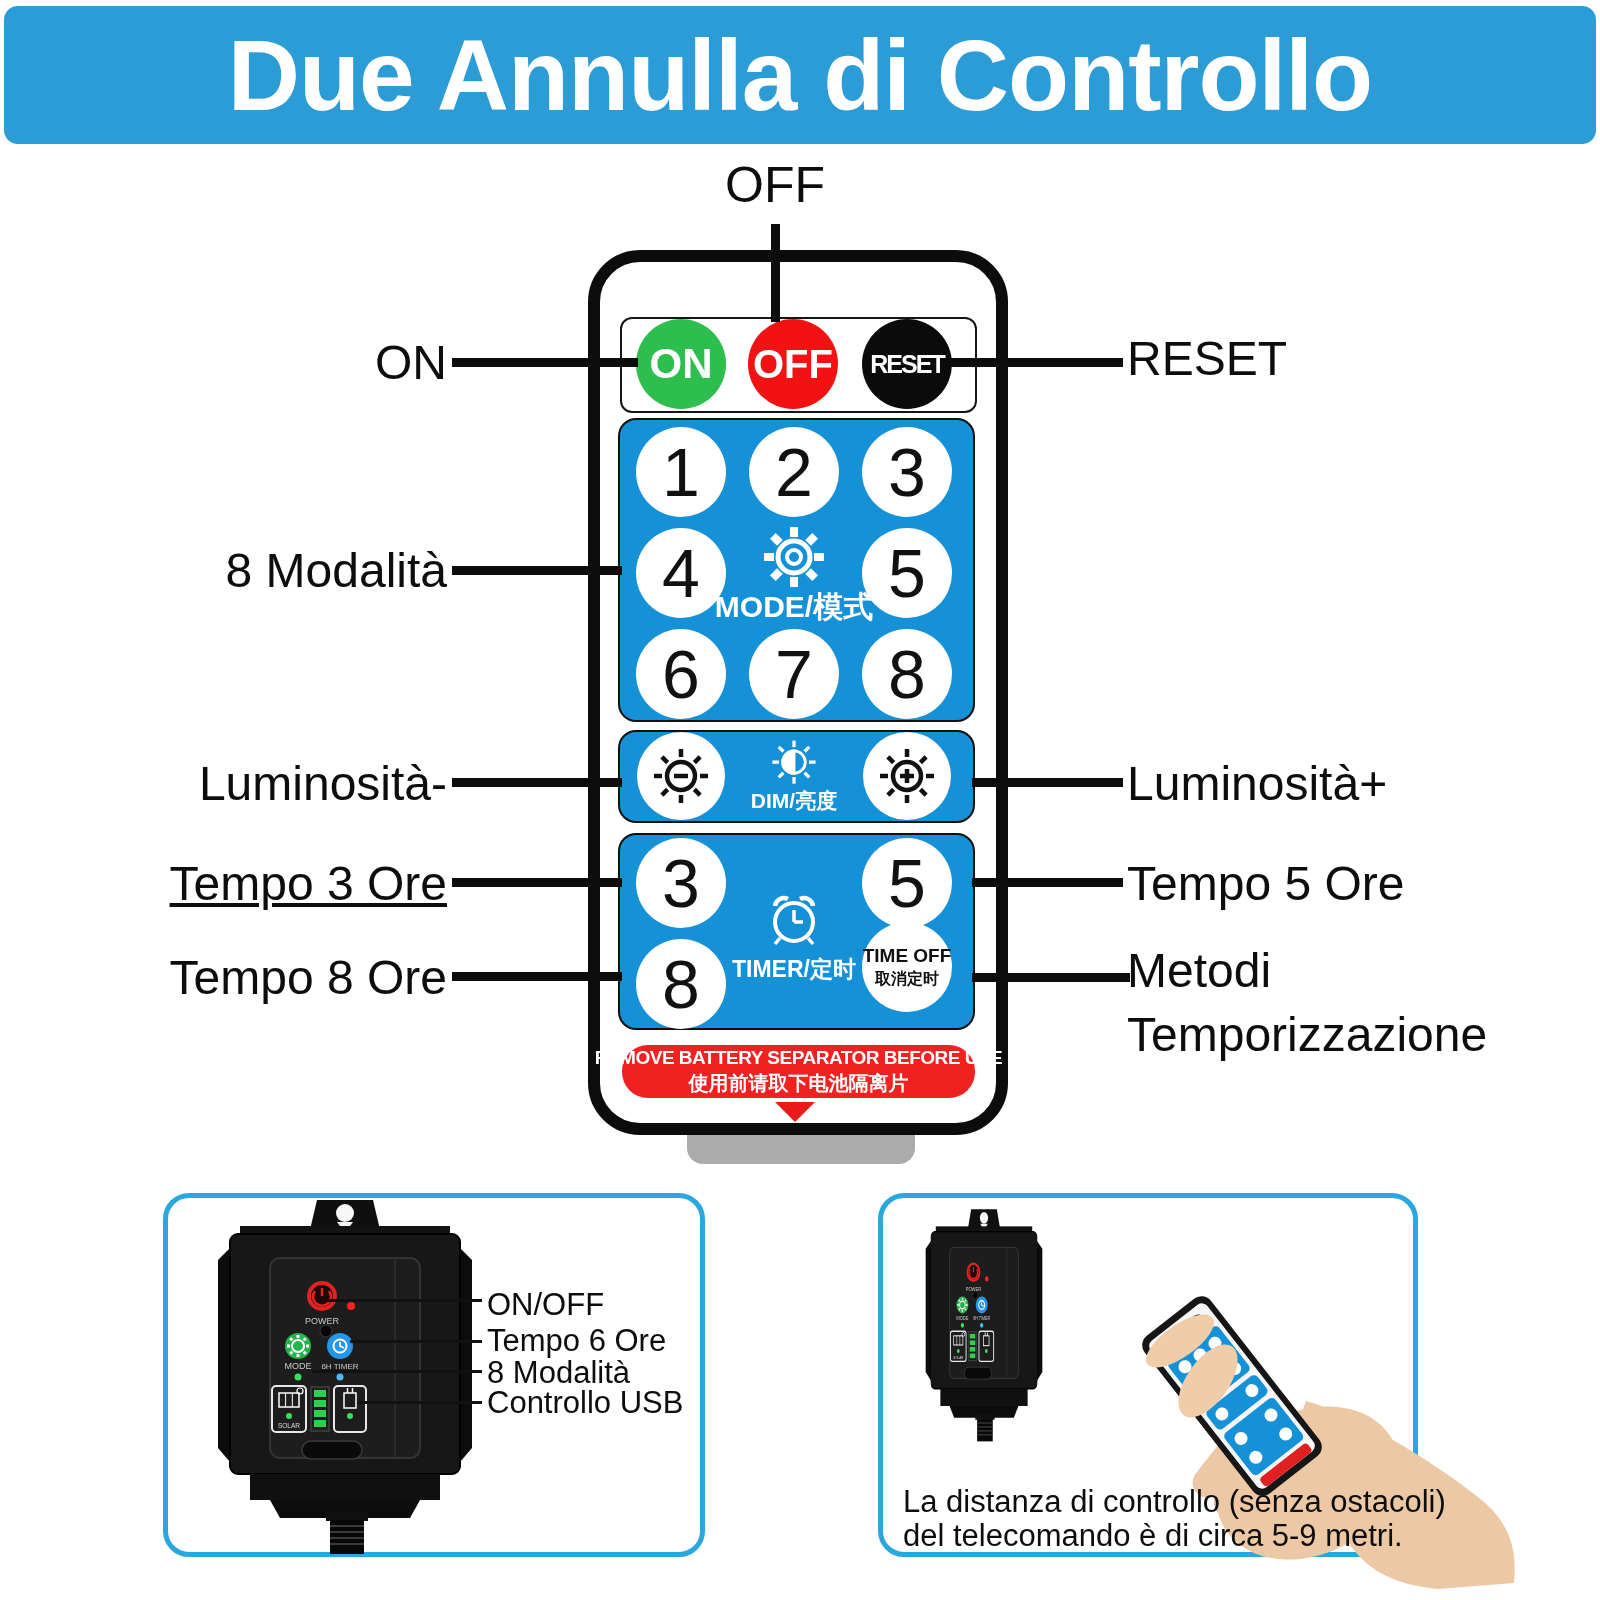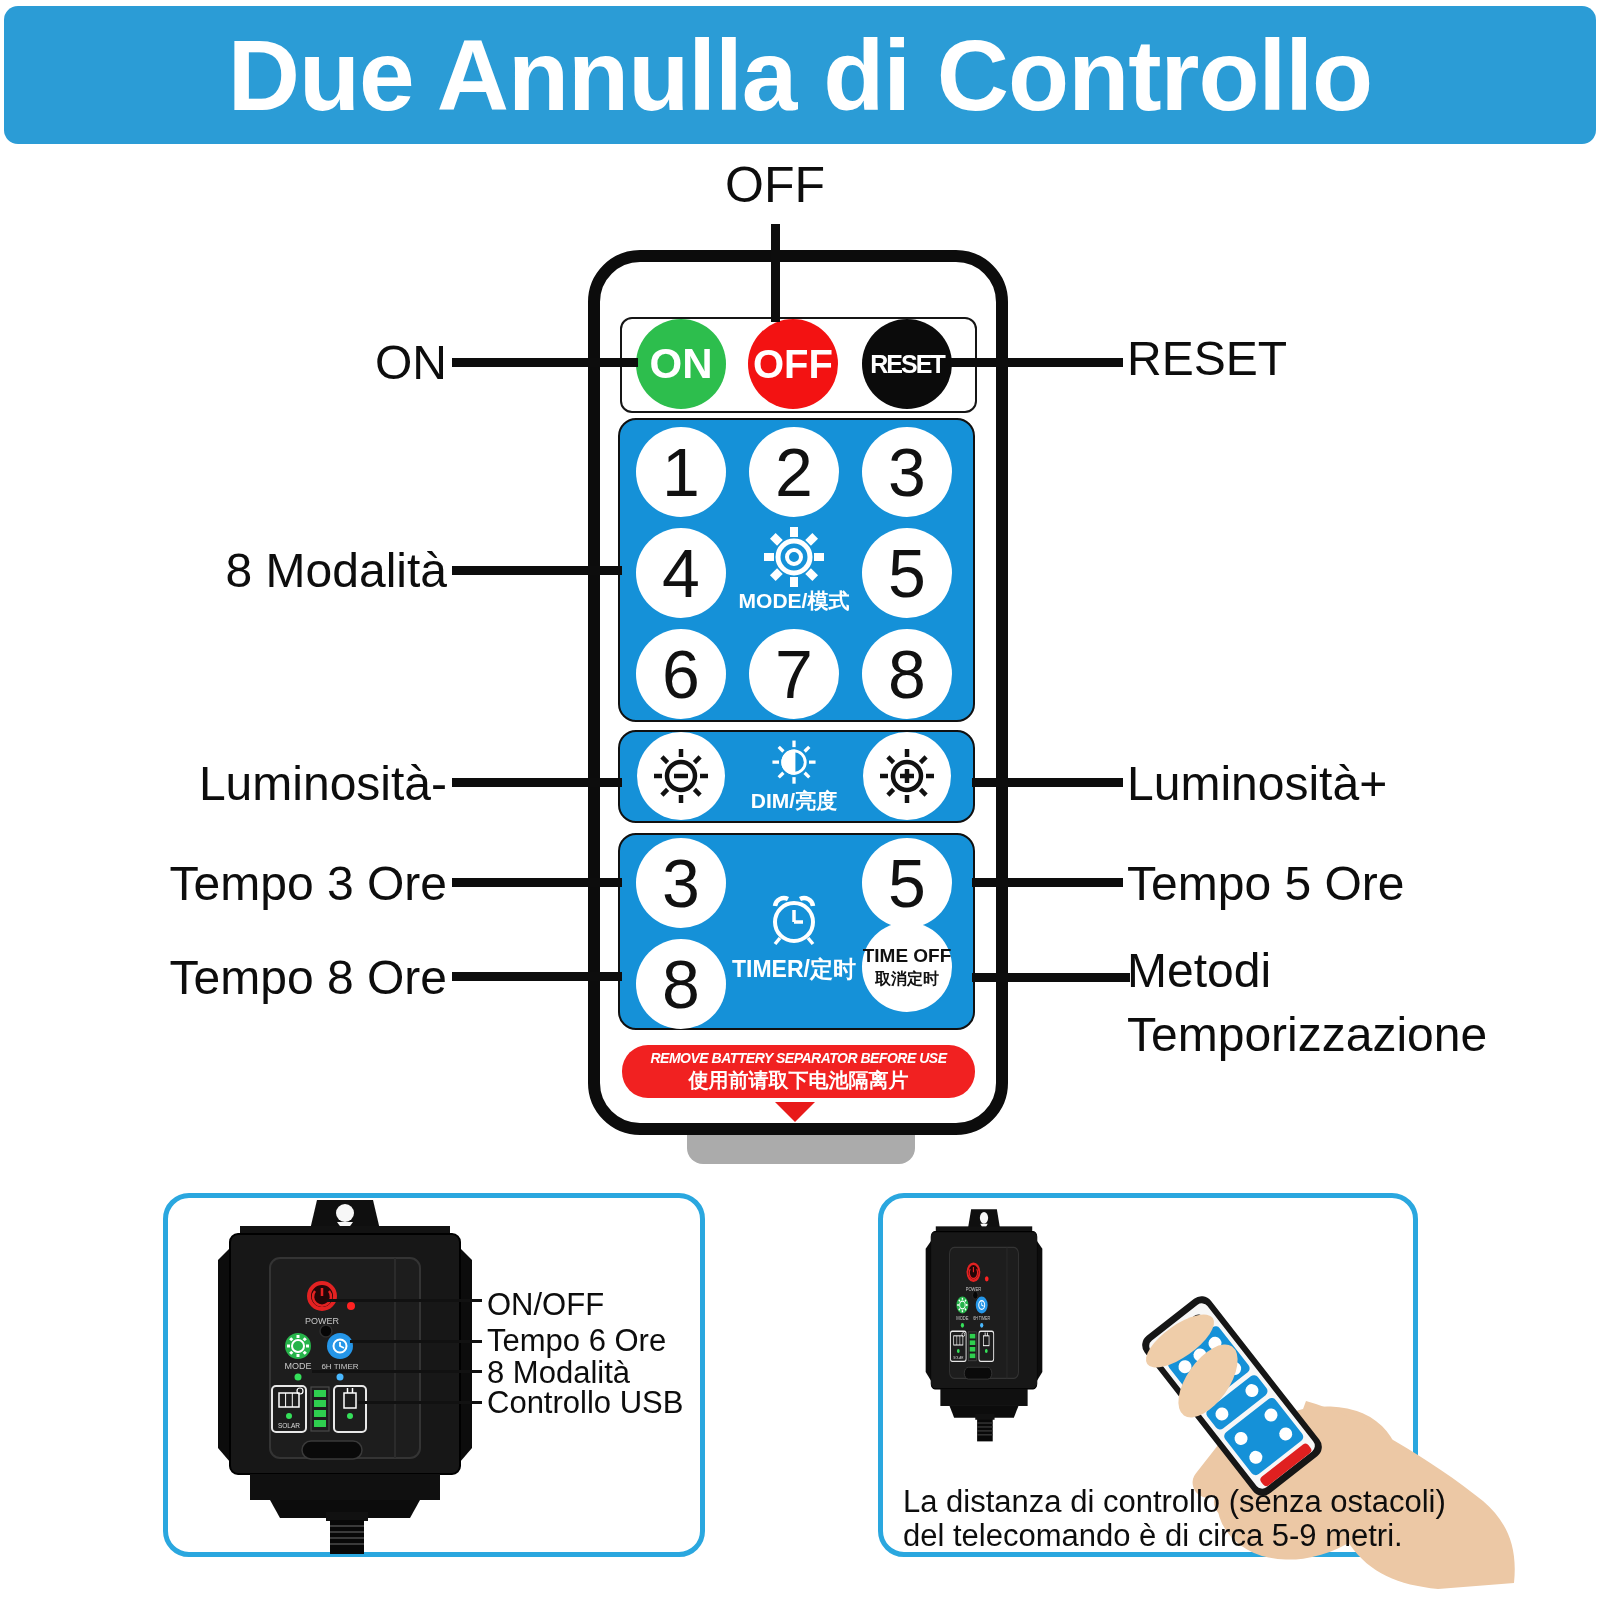--- a/index.html
+++ b/index.html
@@ -52,21 +52,21 @@
   .btn.num{font-size:68px;font-weight:400;}
   .cap{position:absolute;width:240px;text-align:center;color:#ffffff;font-weight:600;z-index:5;white-space:nowrap;}
   .z5{z-index:5;}
   .z6{z-index:6;}
   
   .warn{
     left:622px;top:1045px;width:353px;height:53px;border-radius:26px;background:#F12121;
     display:flex;flex-direction:column;align-items:center;justify-content:center;
     color:#fff;z-index:5;
   }
-  .warn .w1{font-size:14px;font-weight:700;letter-spacing:-0.5px;white-space:nowrap;font-style:italic;}
+  .warn .w1{font-size:19px;font-weight:700;letter-spacing:-0.5px;white-space:nowrap;}
   .warn .w2{font-size:20px;font-weight:700;margin-top:1px;white-space:nowrap;}
   .tri{
     left:775px;top:1102px;width:0;height:0;z-index:5;
     border-left:20px solid transparent;border-right:20px solid transparent;
     border-top:20px solid #E81A1A;
   }
   
   .panel{
     box-sizing:border-box;border:5px solid #2AA7DF;border-radius:26px;background:#fff;
   }
@@ -163,21 +163,21 @@
 
 <div class="abs lbl lbl-left" style="top:336px;">ON</div>
 <div class="abs hline z6" style="left:452px;top:358px;width:186px;"></div>
 
 <div class="abs lbl lbl-left" style="top:544px;">8 Modalità</div>
 <div class="abs hline z6" style="left:452px;top:566px;width:170px;"></div>
 
 <div class="abs lbl lbl-left" style="top:757px;">Luminosità-</div>
 <div class="abs hline z6" style="left:452px;top:778px;width:170px;"></div>
 
-<div class="abs lbl lbl-left" style="top:857px;">Tempo 3 Ore</div>
+<div class="abs lbl lbl-left" style="top:857px;text-decoration:underline;">Tempo 3 Ore</div>
 <div class="abs hline z6" style="left:452px;top:878px;width:170px;"></div>
 
 <div class="abs lbl lbl-left" style="top:951px;">Tempo 8 Ore</div>
 <div class="abs hline z6" style="left:452px;top:972px;width:170px;"></div>
 
 <div class="abs lbl lbl-right" style="top:332px;">RESET</div>
 <div class="abs hline z6" style="left:951px;top:358px;width:172px;"></div>
 
 <div class="abs lbl lbl-right" style="top:757px;">Luminosità+</div>
 <div class="abs hline z6" style="left:972px;top:778px;width:151px;"></div>
@@ -218,21 +218,21 @@
         <line x1="50.1" y1="50.1" x2="57.2" y2="57.2"></line>
       <line x1="36" y1="56" x2="36" y2="66"></line>
         <line x1="21.9" y1="50.1" x2="14.8" y2="57.2"></line>
       <line x1="16" y1="36" x2="6" y2="36"></line>
         <line x1="21.9" y1="21.9" x2="14.8" y2="14.8"></line>
       <line x1="36" y1="16" x2="36" y2="6"></line>
         <line x1="50.1" y1="21.9" x2="57.2" y2="14.8"></line>
     </g>
   </g>
 </svg>
-<div class="abs cap" style="left:674px;top:587px;font-size:21px;text-align:center;">MODE/模式</div>
+<div class="abs cap" style="left:674px;top:587px;font-size:30px;text-align:center;">MODE/模式</div>
 
 <div class="abs bluesec" style="top:730px;height:93px;"></div>
 <div class="btn" style="left:637px;top:732px;width:88px;height:88px;">
   <svg width="64" height="64" viewBox="0 0 64 64">
     <g stroke="#111" fill="none" stroke-width="4.5">
       <circle cx="32" cy="32" r="14"></circle>
       <line x1="25" y1="32" x2="39" y2="32"></line>
       <line x1="51" y1="32" x2="59" y2="32"></line>
         <line x1="45.4" y1="45.4" x2="51.1" y2="51.1"></line>
       <line x1="32" y1="51" x2="32" y2="59"></line>

